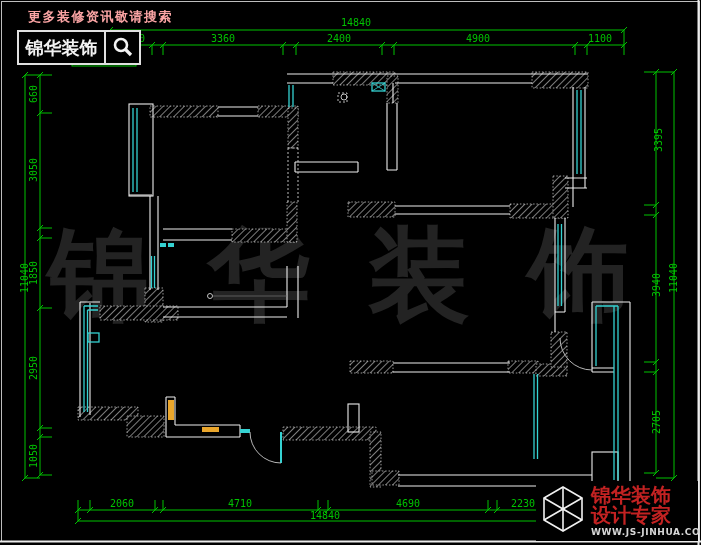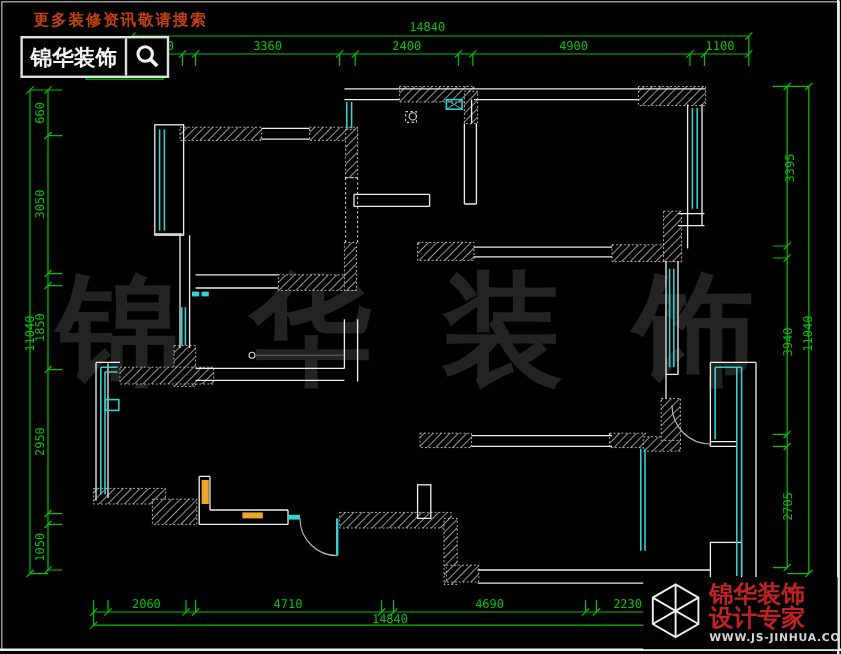--- a/index.html
+++ b/index.html
@@ -2,21 +2,21 @@
 <html><head>
 <meta charset="utf-8">
 <style>
   html,body{margin:0;padding:0;background:#000;}
   .screen{position:relative;width:701px;height:545px;background:#000;overflow:hidden;
           font-family:"DejaVu Sans", sans-serif;}
   svg text.dim{font-family:"DejaVu Sans Mono", monospace;font-size:10px;fill:#00c300;}
   svg text.wm{font-family:"DejaVu Serif", serif;font-size:102px;font-weight:bold;
               fill:#232323;letter-spacing:58px;}
   
-  .slogan{position:absolute;left:28px;top:8px;color:#c2410c;font-size:13px;font-weight:bold;
+  .slogan{position:absolute;left:28px;top:8px;color:#fca5a5;font-size:13px;font-weight:bold;
           letter-spacing:1.5px;}
   .search-box{position:absolute;left:17px;top:30px;width:120px;height:31px;background:#000;
           border:2px solid #e0e0e0;display:flex;align-items:stretch;}
   .brand{flex:1;display:flex;align-items:center;justify-content:center;color:#f2f2f2;
           font-family:"DejaVu Serif", serif;font-size:18px;font-weight:bold;white-space:nowrap;}
   .mag-box{width:33px;border-left:2px solid #e0e0e0;display:flex;align-items:center;
           justify-content:center;}
   
   .footer{position:absolute;right:3px;bottom:4px;width:158px;background:#000;display:flex;
           align-items:center;gap:5px;padding:2px 0 2px 4px;}

